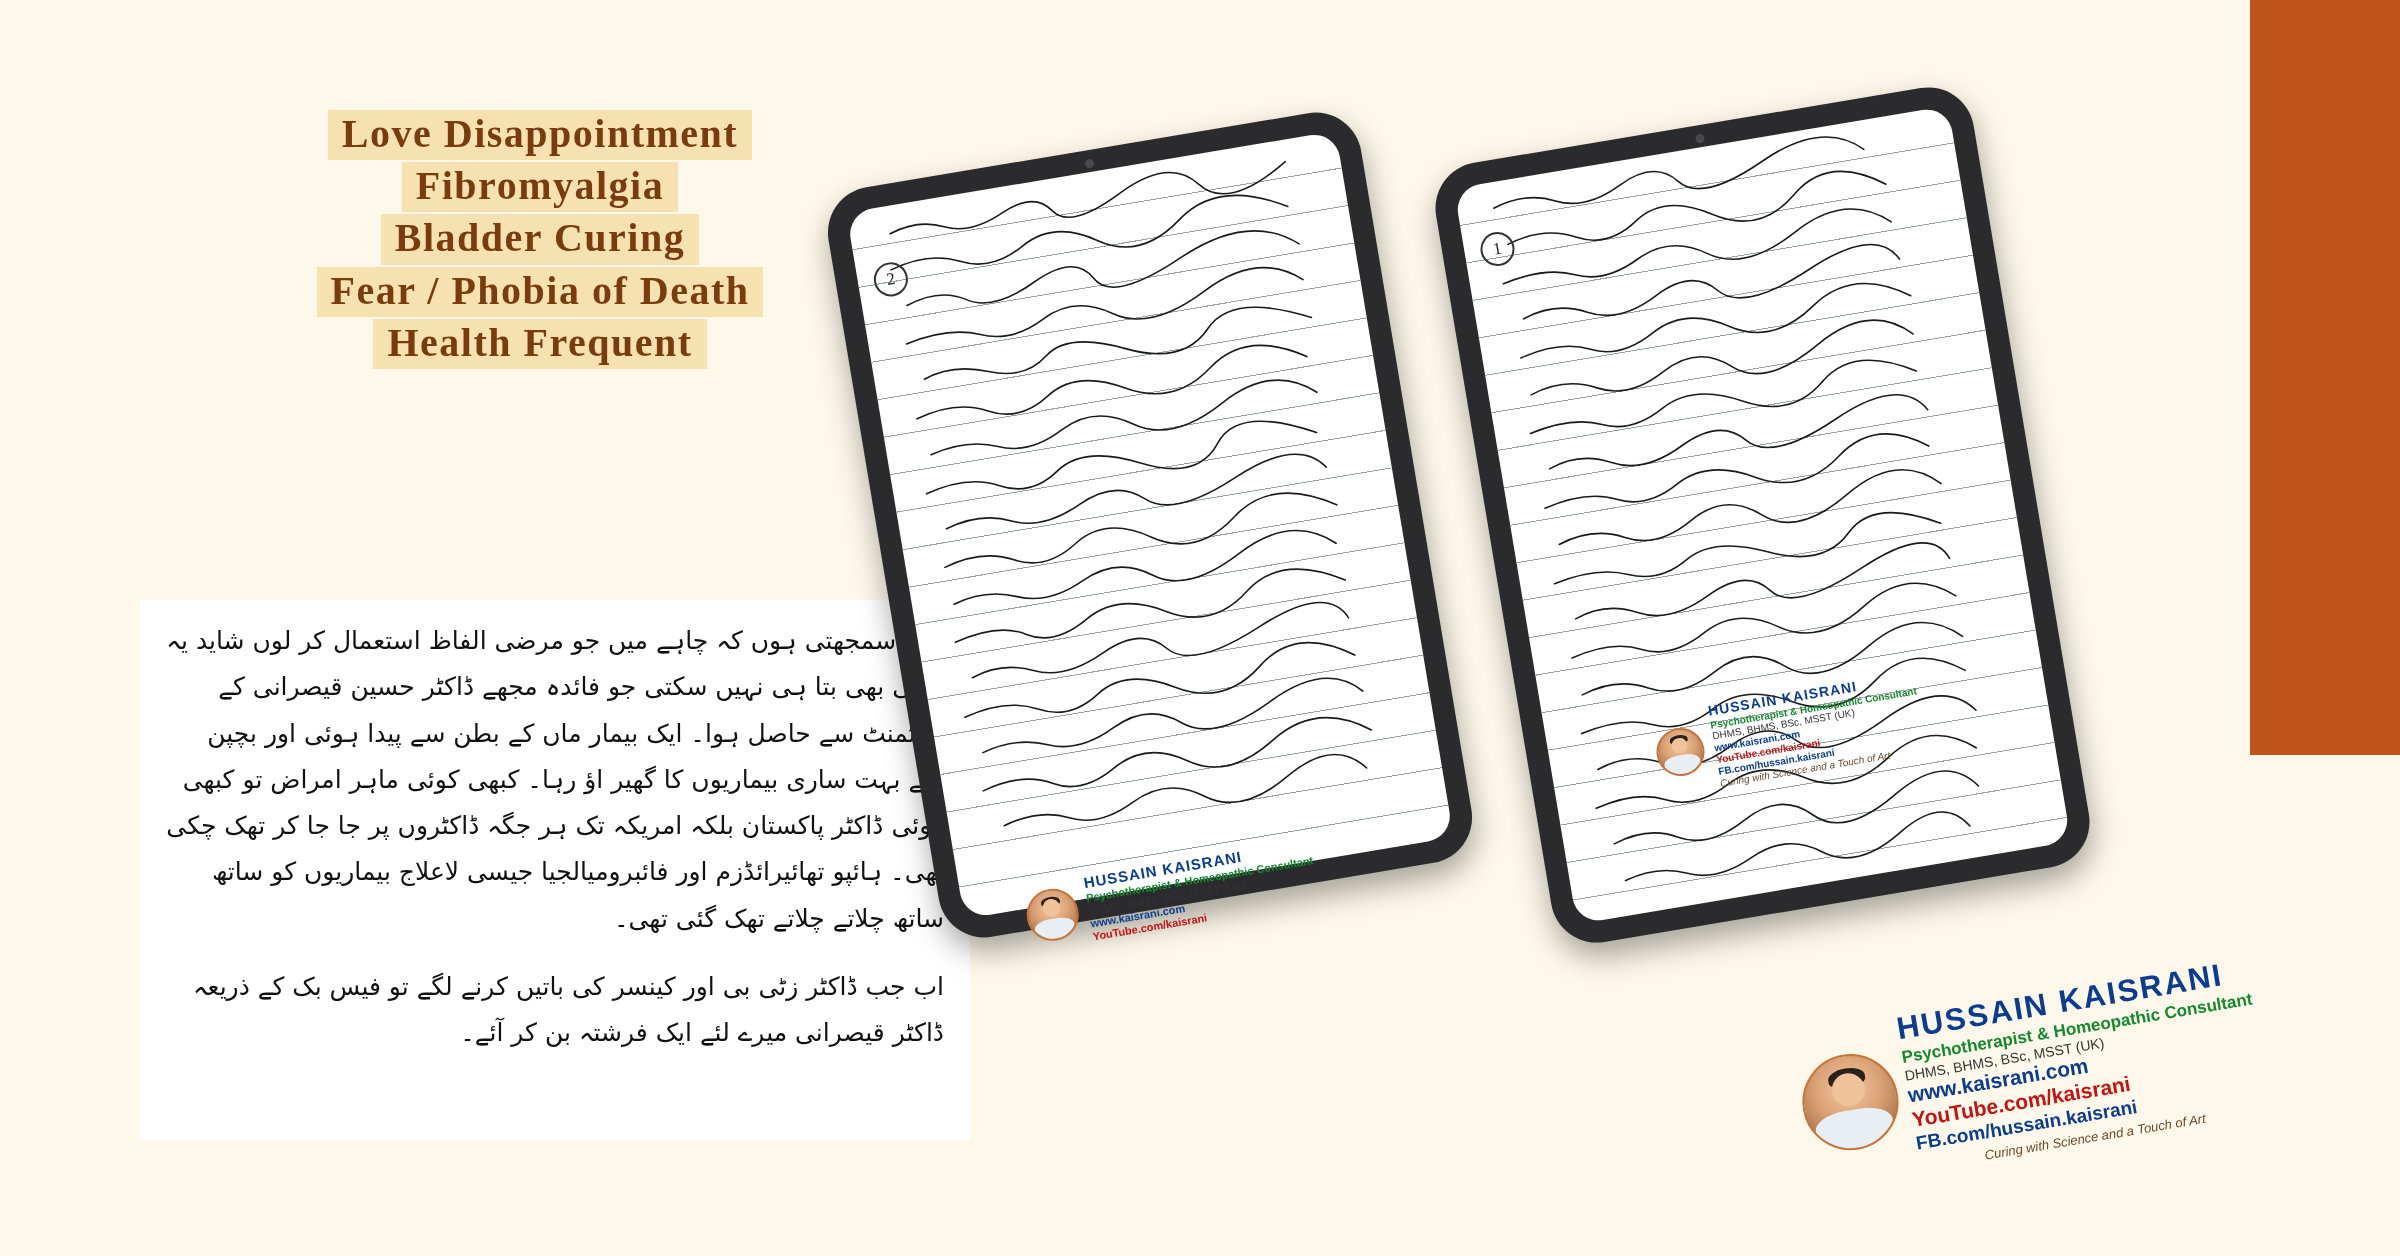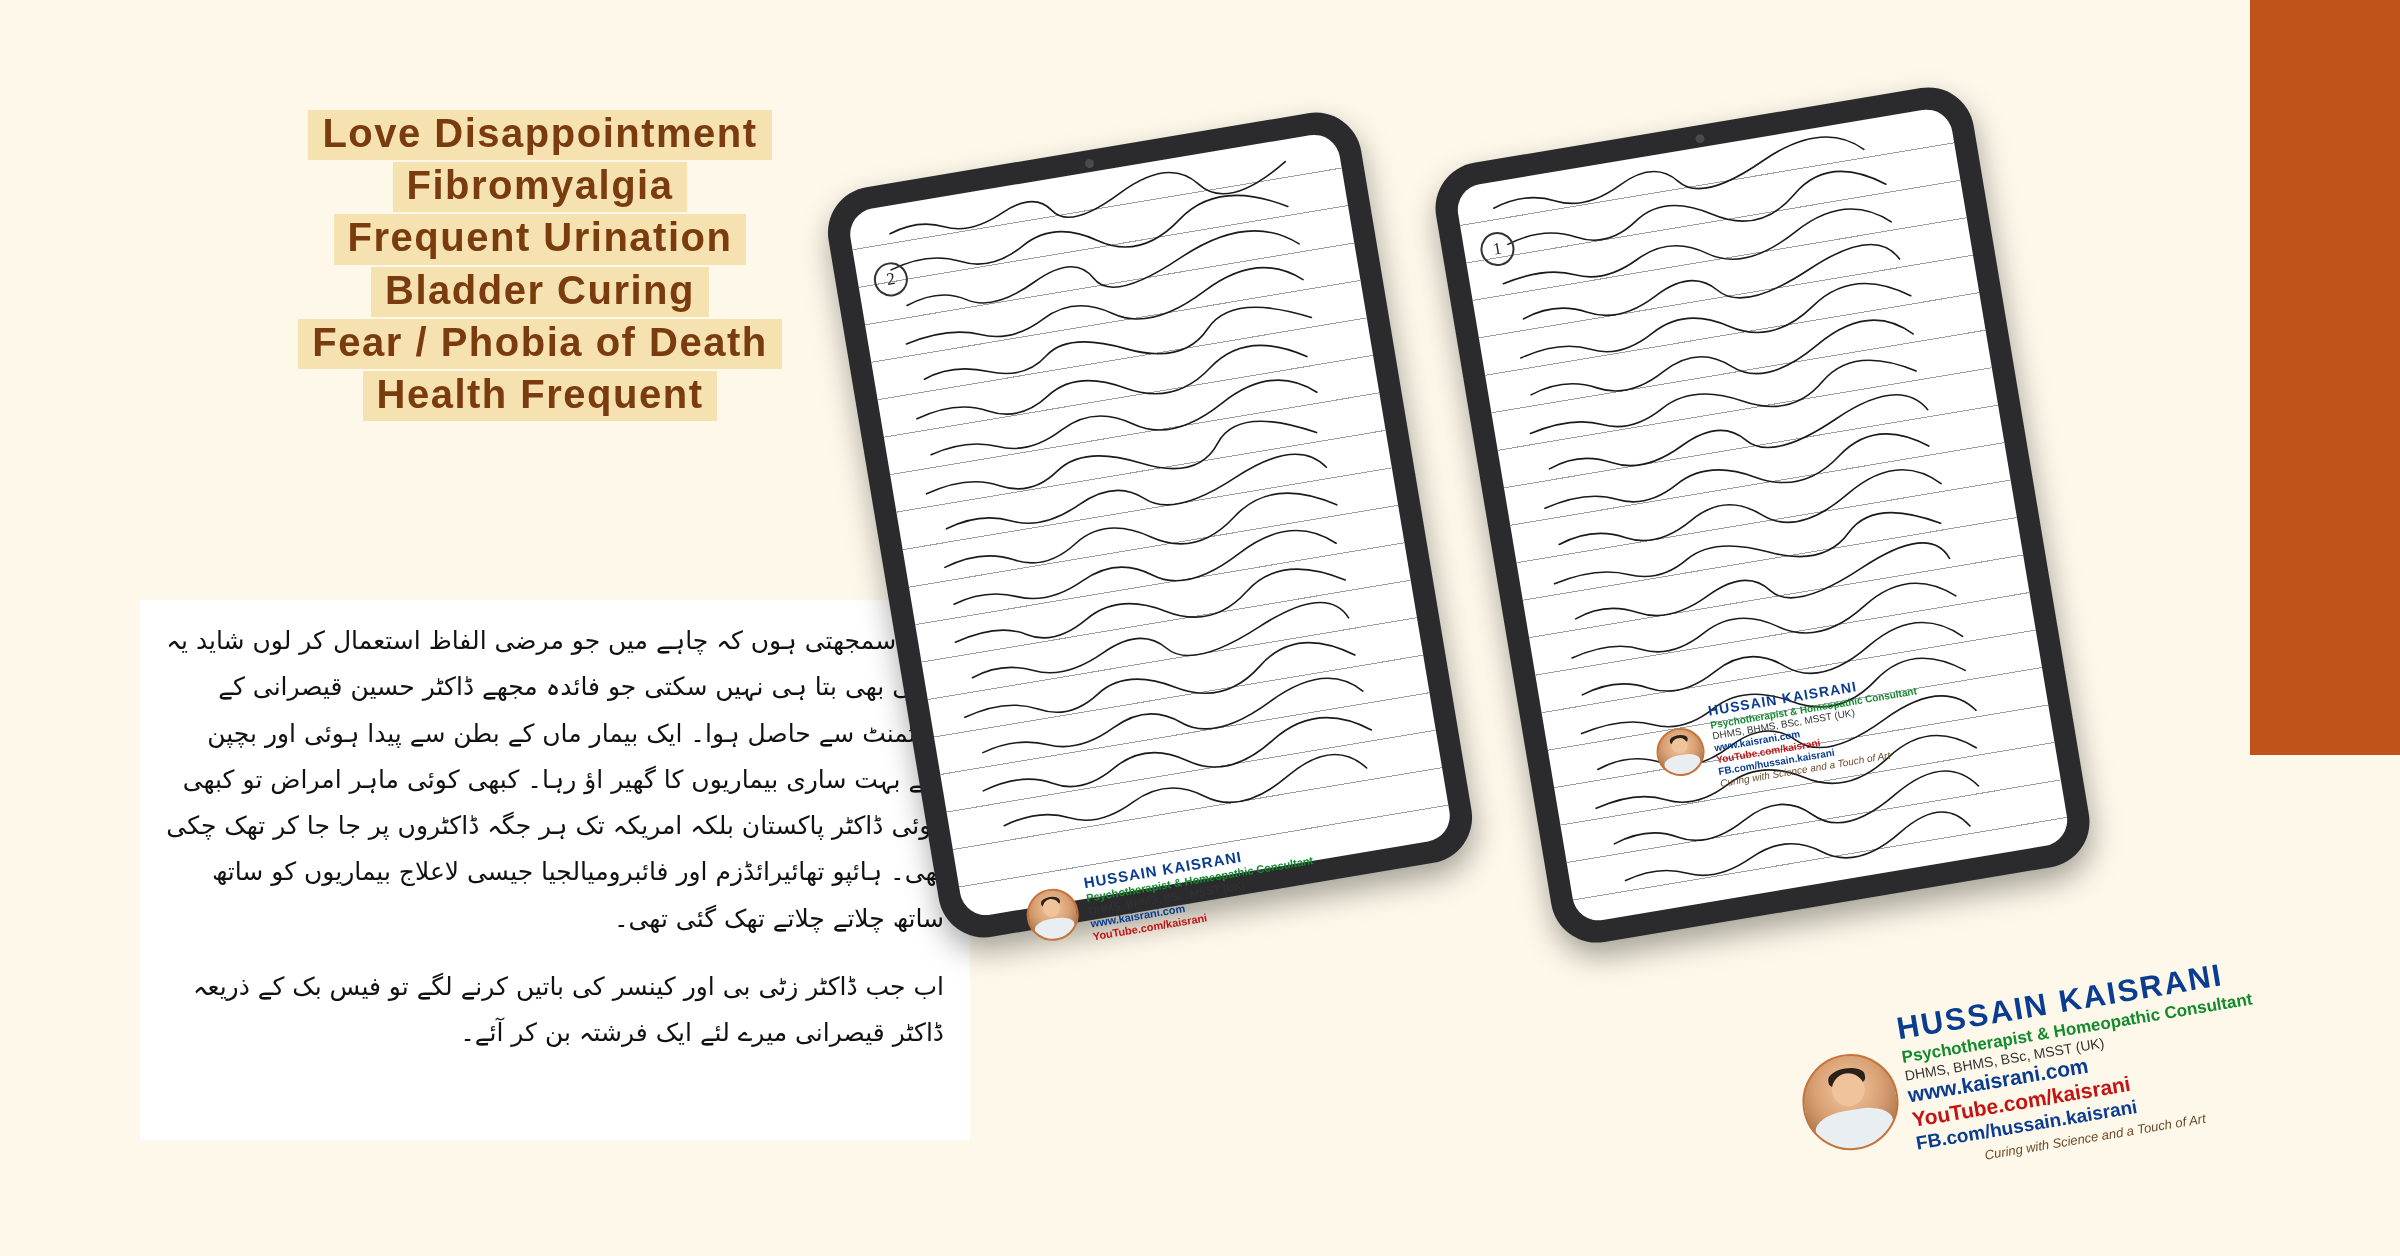--- a/index.html
+++ b/index.html
@@ -31,20 +31,21 @@
   .keywords .kw{
     display:inline-block;
     background:#f6e2b0;
     color:#7a3b0e;
     font-weight:bold;
     font-size:40px;
     letter-spacing:1.5px;
     padding:2px 14px 5px 14px;
     line-height:1.08;
     white-space:nowrap;
+    font-family:Liberation Serif, serif;
   }
   
   .urdu-box{
     position:absolute;
     left:140px;top:600px;
     width:830px;height:540px;
     background:#ffffff;
     padding:18px 26px 18px 26px;
     box-sizing:border-box;
   }
@@ -200,21 +201,20 @@
   #sig-big .tag{font-size:13px;margin-top:4px;text-align:center;}
 </style>
 </head>
 <body>
 
 <div class="orange-band"></div>
 
 <div class="keywords">
   <span class="kw">Love Disappointment</span>
   <span class="kw">Fibromyalgia</span>
-  <span class="kw">Frequent Urination</span>
   <span class="kw">Bladder Curing</span>
   <span class="kw">Fear / Phobia of Death</span>
   <span class="kw">Health Frequent</span>
 </div>
 
 <div class="urdu-box">
   <p>میں سمجھتی ہوں کہ چاہے میں جو مرضی الفاظ استعمال کر لوں شاید یہ کبھی بھی بتا ہی نہیں سکتی جو فائدہ مجھے ڈاکٹر حسین قیصرانی کے ٹریٹمنٹ سے حاصل ہوا۔ ایک بیمار ماں کے بطن سے پیدا ہوئی اور بچپن سے بہت ساری بیماریوں کا گھیر اؤ رہا۔ کبھی کوئی ماہر امراض تو کبھی کوئی ڈاکٹر پاکستان بلکہ امریکہ تک ہر جگہ ڈاکٹروں پر جا جا کر تھک چکی تھی۔ ہائپو تھائیرائڈزم اور فائبرومیالجیا جیسی لاعلاج بیماریوں کو ساتھ ساتھ چلاتے چلاتے تھک گئی تھی۔</p>
   <p>اب جب ڈاکٹر زٹی بی اور کینسر کی باتیں کرنے لگے تو فیس بک کے ذریعہ ڈاکٹر قیصرانی میرے لئے ایک فرشتہ بن کر آئے۔</p>
 </div>
 

